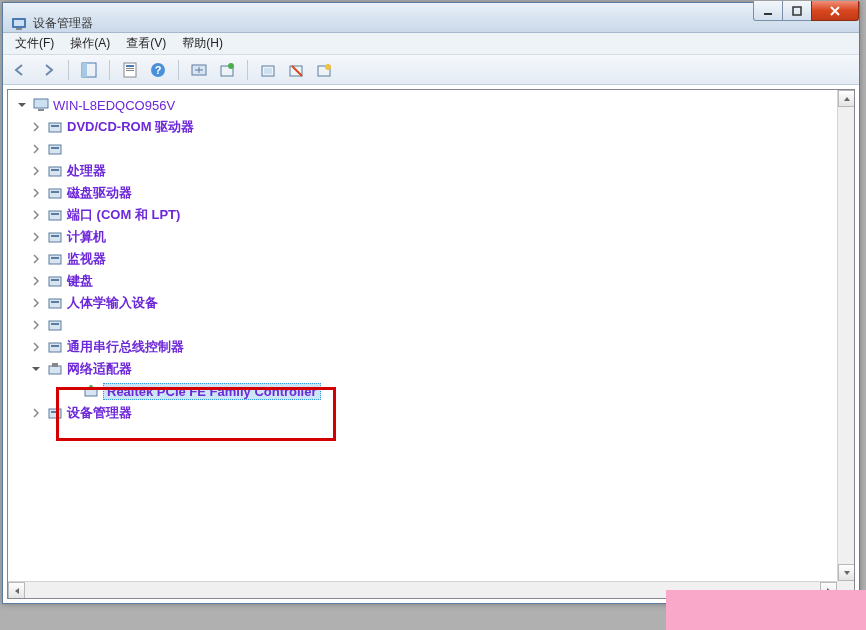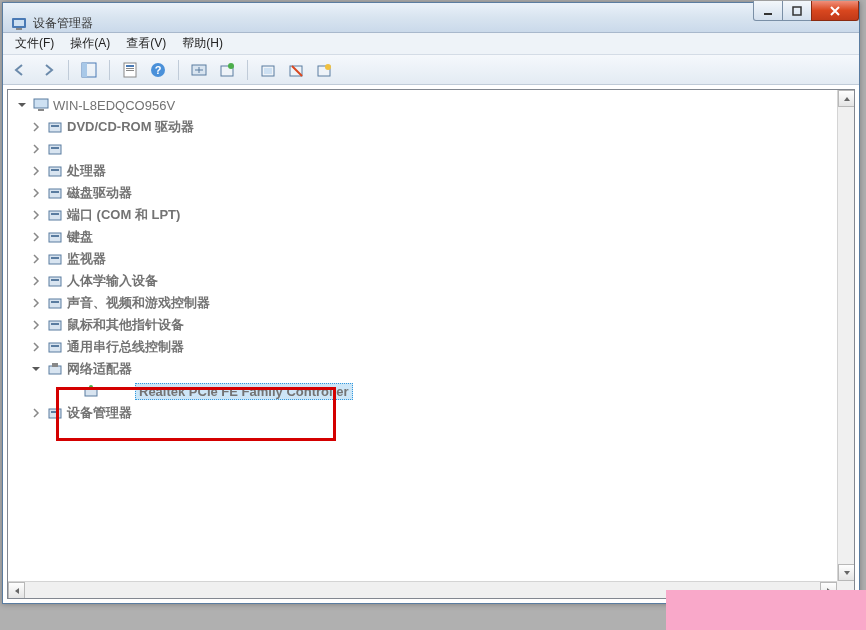--- a/index.html
+++ b/index.html
@@ -122,33 +122,32 @@
     margin: 0 3px 0 0;
     display: inline-flex;
     align-items: center; justify-content: center;
   }
   .arrow svg { display: block; }
   .node-icon {
     width: 16px; height: 16px;
     margin: 0 4px 0 2px;
     display: inline-flex; align-items: center; justify-content: center;
   }
-  .node-label { color: #737373; }
+  .node-label { color: #6d28d9; }
   .tree .children { margin-left: 18px; font-weight: bold; }
   .tree .children2 { margin-left: 36px; }
   .highlight-box {
     position: absolute;
     border: 3px solid #d40000;
     pointer-events: none;
   }
   .selected {
     background: #cde6f7;
     padding: 0 3px;
     border: 1px dotted #3399dd;
-    margin-left: 32px;
   }
   .pink-patch {
     position: absolute;
     right: 0; bottom: 0;
     width: 200px; height: 40px;
     background: #f9a8c9;
   }
   
   .scroll-v {
     position: absolute;
@@ -379,77 +378,76 @@
                 <svg width="10" height="10">
                   <path d="M3 1 L7 5 L3 9" fill="none" stroke="#888" stroke-width="1.5"></path>
                 </svg>
               </span>
               <span class="node-icon">
                 <svg width="16" height="16">
                   <rect x="2" y="4" width="12" height="9" fill="#d8e4f0" stroke="#5a7ca0"></rect>
                   <rect x="4" y="6" width="8" height="2" fill="#5a7ca0"></rect>
                 </svg>
               </span>
+              <span class="node-label">计算机</span>
+            </div>
+            <div class="node">
+              <span class="arrow">
+                <svg width="10" height="10">
+                  <path d="M3 1 L7 5 L3 9" fill="none" stroke="#888" stroke-width="1.5"></path>
+                </svg>
+              </span>
+              <span class="node-icon">
+                <svg width="16" height="16">
+                  <rect x="2" y="4" width="12" height="9" fill="#d8e4f0" stroke="#5a7ca0"></rect>
+                  <rect x="4" y="6" width="8" height="2" fill="#5a7ca0"></rect>
+                </svg>
+              </span>
+              <span class="node-label">监视器</span>
+            </div>
+            <div class="node">
+              <span class="arrow">
+                <svg width="10" height="10">
+                  <path d="M3 1 L7 5 L3 9" fill="none" stroke="#888" stroke-width="1.5"></path>
+                </svg>
+              </span>
+              <span class="node-icon">
+                <svg width="16" height="16">
+                  <rect x="2" y="4" width="12" height="9" fill="#d8e4f0" stroke="#5a7ca0"></rect>
+                  <rect x="4" y="6" width="8" height="2" fill="#5a7ca0"></rect>
+                </svg>
+              </span>
               <span class="node-label">键盘</span>
             </div>
             <div class="node">
               <span class="arrow">
                 <svg width="10" height="10">
                   <path d="M3 1 L7 5 L3 9" fill="none" stroke="#888" stroke-width="1.5"></path>
                 </svg>
               </span>
               <span class="node-icon">
                 <svg width="16" height="16">
                   <rect x="2" y="4" width="12" height="9" fill="#d8e4f0" stroke="#5a7ca0"></rect>
                   <rect x="4" y="6" width="8" height="2" fill="#5a7ca0"></rect>
                 </svg>
               </span>
-              <span class="node-label">监视器</span>
-            </div>
-            <div class="node">
-              <span class="arrow">
-                <svg width="10" height="10">
-                  <path d="M3 1 L7 5 L3 9" fill="none" stroke="#888" stroke-width="1.5"></path>
-                </svg>
-              </span>
-              <span class="node-icon">
-                <svg width="16" height="16">
-                  <rect x="2" y="4" width="12" height="9" fill="#d8e4f0" stroke="#5a7ca0"></rect>
-                  <rect x="4" y="6" width="8" height="2" fill="#5a7ca0"></rect>
-                </svg>
-              </span>
               <span class="node-label">人体学输入设备</span>
             </div>
             <div class="node">
               <span class="arrow">
                 <svg width="10" height="10">
                   <path d="M3 1 L7 5 L3 9" fill="none" stroke="#888" stroke-width="1.5"></path>
                 </svg>
               </span>
               <span class="node-icon">
                 <svg width="16" height="16">
                   <rect x="2" y="4" width="12" height="9" fill="#d8e4f0" stroke="#5a7ca0"></rect>
                   <rect x="4" y="6" width="8" height="2" fill="#5a7ca0"></rect>
                 </svg>
               </span>
-              <span class="node-label">声音、视频和游戏控制器</span>
-            </div>
-            <div class="node">
-              <span class="arrow">
-                <svg width="10" height="10">
-                  <path d="M3 1 L7 5 L3 9" fill="none" stroke="#888" stroke-width="1.5"></path>
-                </svg>
-              </span>
-              <span class="node-icon">
-                <svg width="16" height="16">
-                  <rect x="2" y="4" width="12" height="9" fill="#d8e4f0" stroke="#5a7ca0"></rect>
-                  <rect x="4" y="6" width="8" height="2" fill="#5a7ca0"></rect>
-                </svg>
-              </span>
-              <span class="node-label">鼠标和其他指针设备</span>
             </div>
             <div class="node">
               <span class="arrow">
                 <svg width="10" height="10">
                   <path d="M3 1 L7 5 L3 9" fill="none" stroke="#888" stroke-width="1.5"></path>
                 </svg>
               </span>
               <span class="node-icon">
                 <svg width="16" height="16">
                   <rect x="2" y="4" width="12" height="9" fill="#d8e4f0" stroke="#5a7ca0"></rect>

